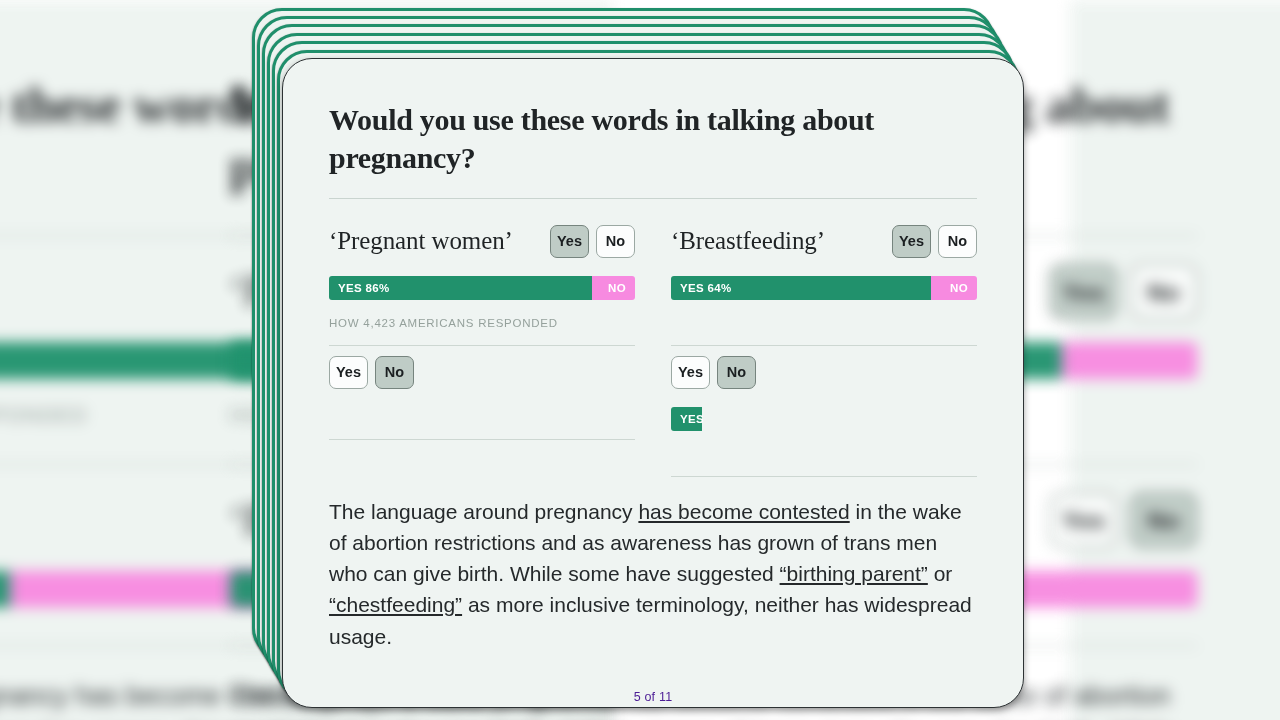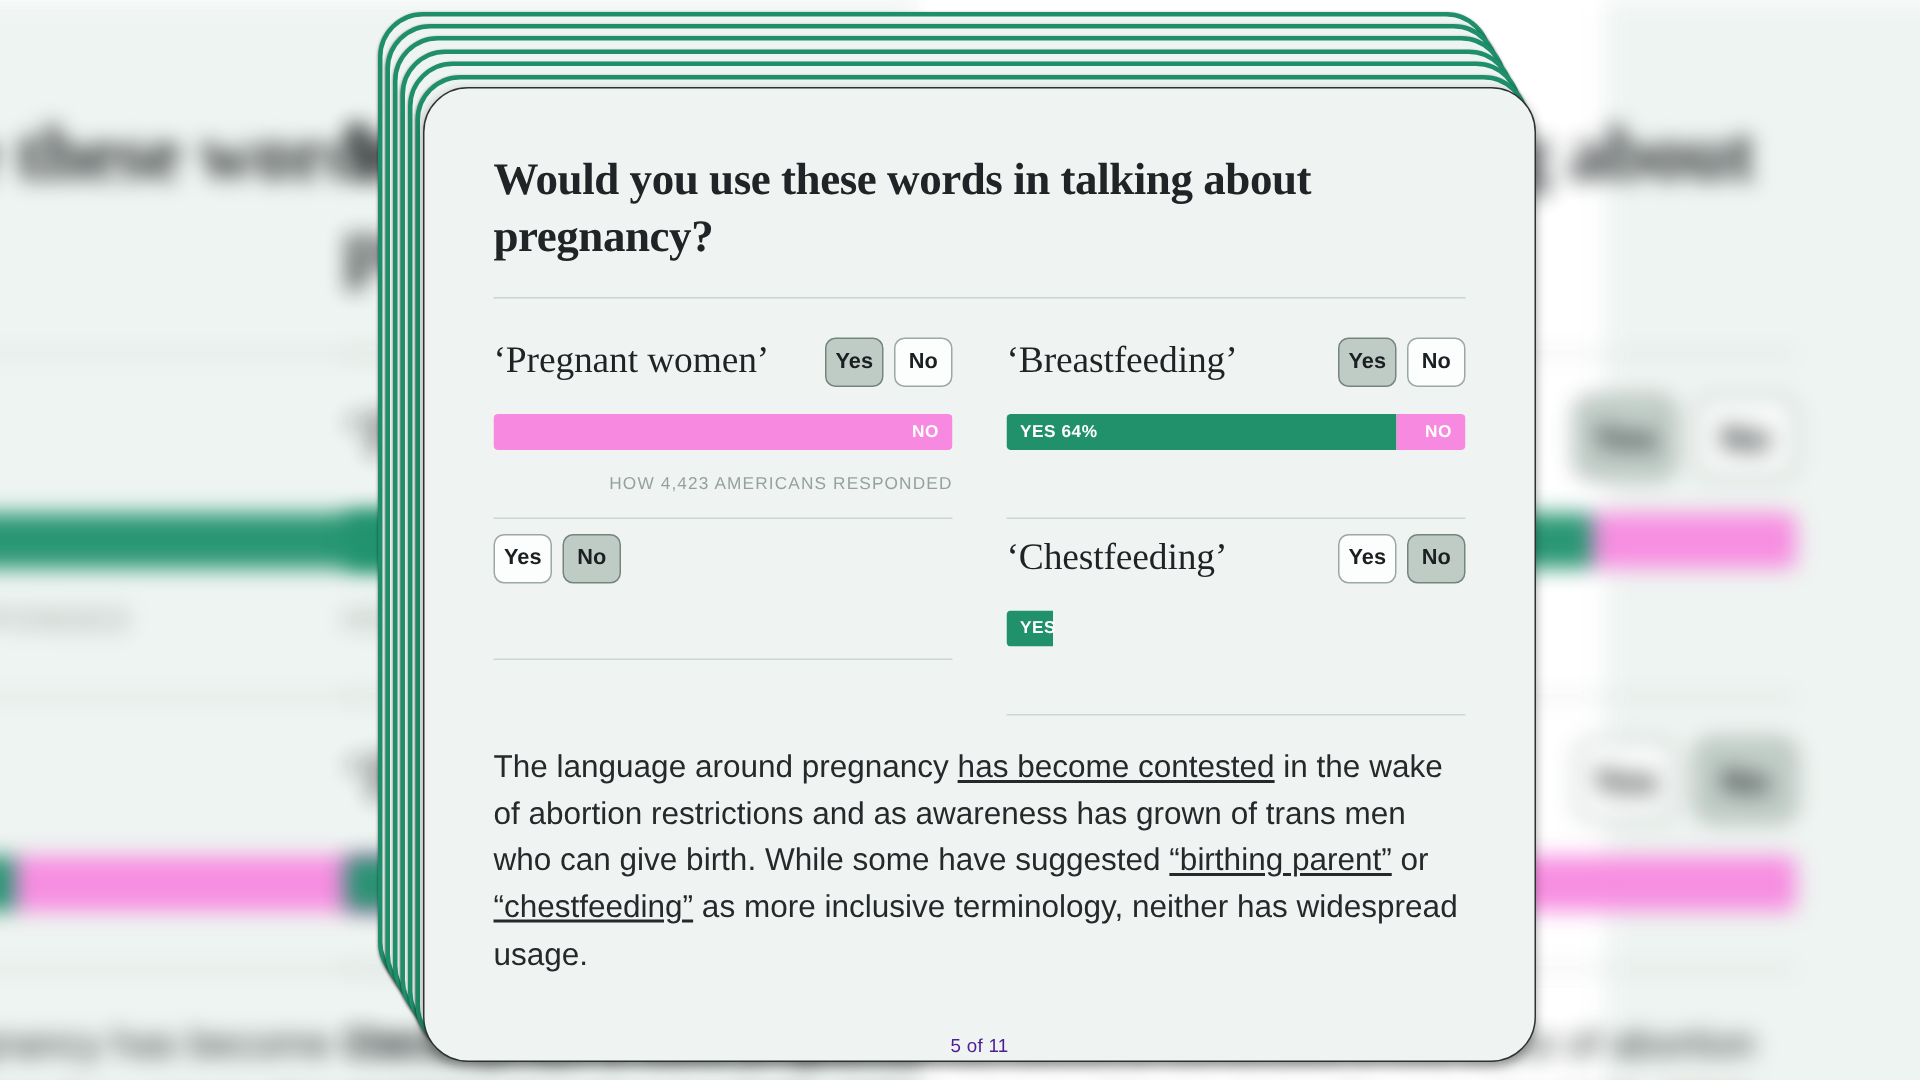--- a/index.html
+++ b/index.html
@@ -102,21 +102,21 @@
 
   .title-rule { height: 1px; background: #c9d4cf; margin-top: 21px; }
 
   .grid {
     display: grid;
     grid-template-columns: 1fr 1fr;
     column-gap: 36px;
     margin-top: 16px;
   }
 
-  .qcell { padding-top: 4px; text-align: right; }
+  .qcell { padding-top: 4px; }
 
   .qhead {
     display: flex;
     align-items: center;
     justify-content: space-between;
     height: 44px;
   }
   .qword {
     font-family: "Liberation Serif", serif;
     font-size: 25px;
@@ -302,20 +302,23 @@
 
         <div class="qcell">
           <div class="qhead">
             <div class="qword">‘Pregnant women’</div>
             <div class="toggle">
               <div class="tbtn selected">Yes</div>
               <div class="tbtn">No</div>
             </div>
           </div>
           <div class="bar">
+            <div class="seg-yes" style="width:86%">
+              <span>YES 86%</span>
+            </div>
             <div class="seg-no">
               <span>NO</span>
             </div>
           </div>
           <div class="meta">HOW 4,423 AMERICANS RESPONDED</div>
           <div class="cell-rule"></div>
         </div>
 
         <div class="qcell">
           <div class="qhead">
@@ -343,21 +346,20 @@
               <div class="tbtn">Yes</div>
               <div class="tbtn selected">No</div>
             </div>
           </div>
           <div class="meta"></div>
           <div class="cell-rule"></div>
         </div>
 
         <div class="qcell">
           <div class="qhead">
-            <div class="qword">‘Chestfeeding’</div>
             <div class="toggle">
               <div class="tbtn">Yes</div>
               <div class="tbtn selected">No</div>
             </div>
           </div>
           <div class="bar">
             <div class="seg-yes" style="width:10%">
               <span>YES</span>
             </div>
           </div>

